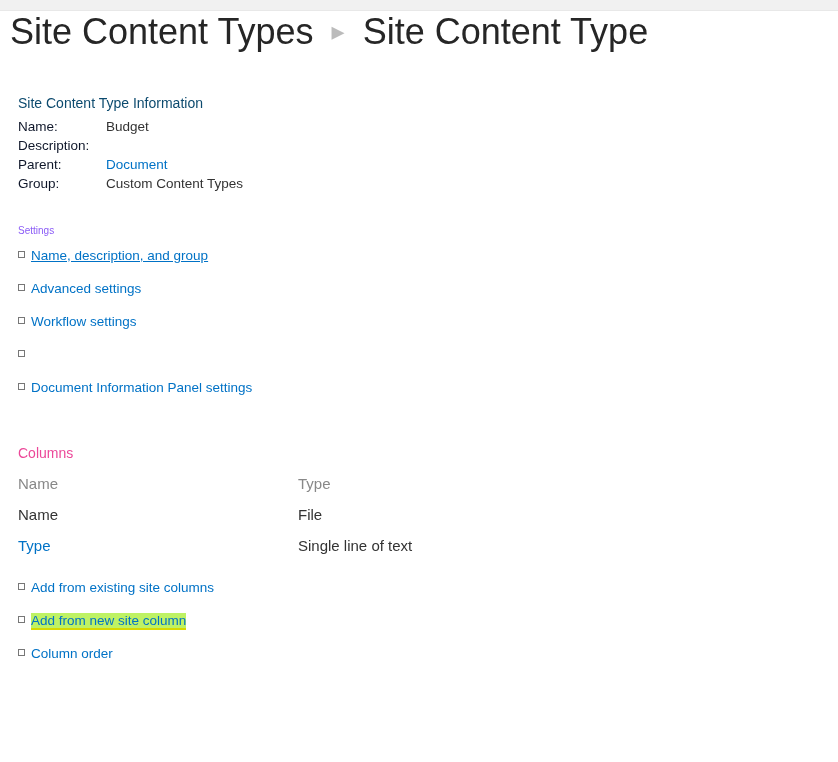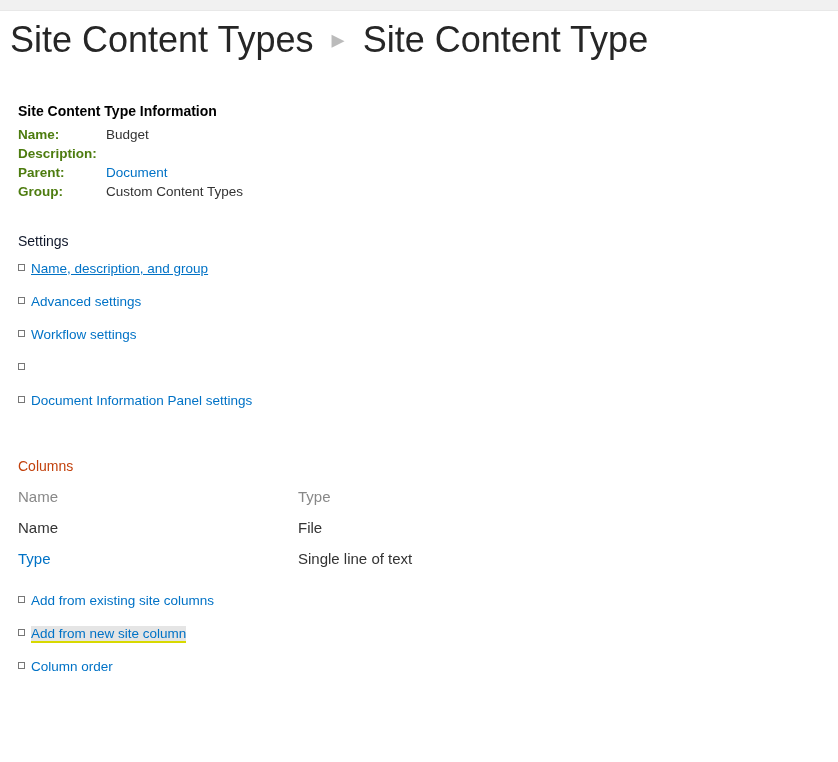--- a/index.html
+++ b/index.html
@@ -10,66 +10,66 @@
       color: #333;
       width: 838px;
     }
     .ribbon-bar {
       height: 10px;
       background: #f1f1f1;
       border-bottom: 1px solid #e8e8e8;
     }
     .page-title {
       margin: 0;
-      padding: 8px 10px 4px 10px;
+      padding: 0 10px 4px 10px;
       font-weight: 200;
       font-size: 36px;
       color: #262626;
     }
     .page-title a {
       color: #262626;
       text-decoration: none;
     }
     .page-title .arrow {
       color: #bbb;
       font-size: 26px;
       padding: 0 8px;
       position: relative;
       top: -4px;
     }
     .content {
       padding: 10px 18px 30px 18px;
     }
     .section-heading {
-      font-weight: 700;
+      font-weight: 400;
       font-size: 14px;
-      color: #000000;
+      color: #0c4a6e;
       margin: 28px 0 6px 0;
     }
     .info-table {
       border-collapse: collapse;
       font-size: 13.5px;
     }
     .info-table td {
       padding: 2px 6px 2px 0;
       vertical-align: top;
     }
     .info-table .label {
-      font-weight: 700;
-      color: #4d7c0f;
+      font-weight: 400;
+      color: #0f172a;
       width: 82px;
     }
     a.link {
       color: #0072c6;
       text-decoration: none;
       cursor: pointer;
     }
     .sub-heading {
-      font-size: 14px;
-      color: #0f172a;
+      font-size: 10px;
+      color: #8b5cf6;
       margin: 32px 0 12px 0;
       font-weight: 400;
     }
     .link-list {
       list-style: none;
       margin: 0;
       padding: 0;
     }
     .link-list li {
       margin: 0 0 18px 0;
@@ -83,42 +83,42 @@
       border: 1px solid #777;
       background: #fff;
       margin-right: 6px;
       position: relative;
       top: -2px;
     }
     .link-list a.underlined {
       text-decoration: underline;
     }
     .highlighted {
-      background: #e5e5e5;
+      background: #bef264;
       border-bottom: 2px solid #d8d900;
     }
     .columns-table {
       width: 560px;
       border-collapse: collapse;
       font-size: 15px;
     }
     .columns-table th {
       text-align: left;
       font-weight: 400;
       color: #888;
       padding: 6px 0 8px 0;
       width: 50%;
     }
     .columns-table td {
       padding: 6px 0 8px 0;
     }
     .columns-block { margin-top: 50px; }
     .columns-heading {
       font-size: 14px;
-      color: #c2410c;
+      color: #ec4899;
       font-weight: 400;
       margin-bottom: 8px;
     }
   </style>
 </head>
 <body>
 
 <div class="ribbon-bar"></div>
 
 <h1 class="page-title">

